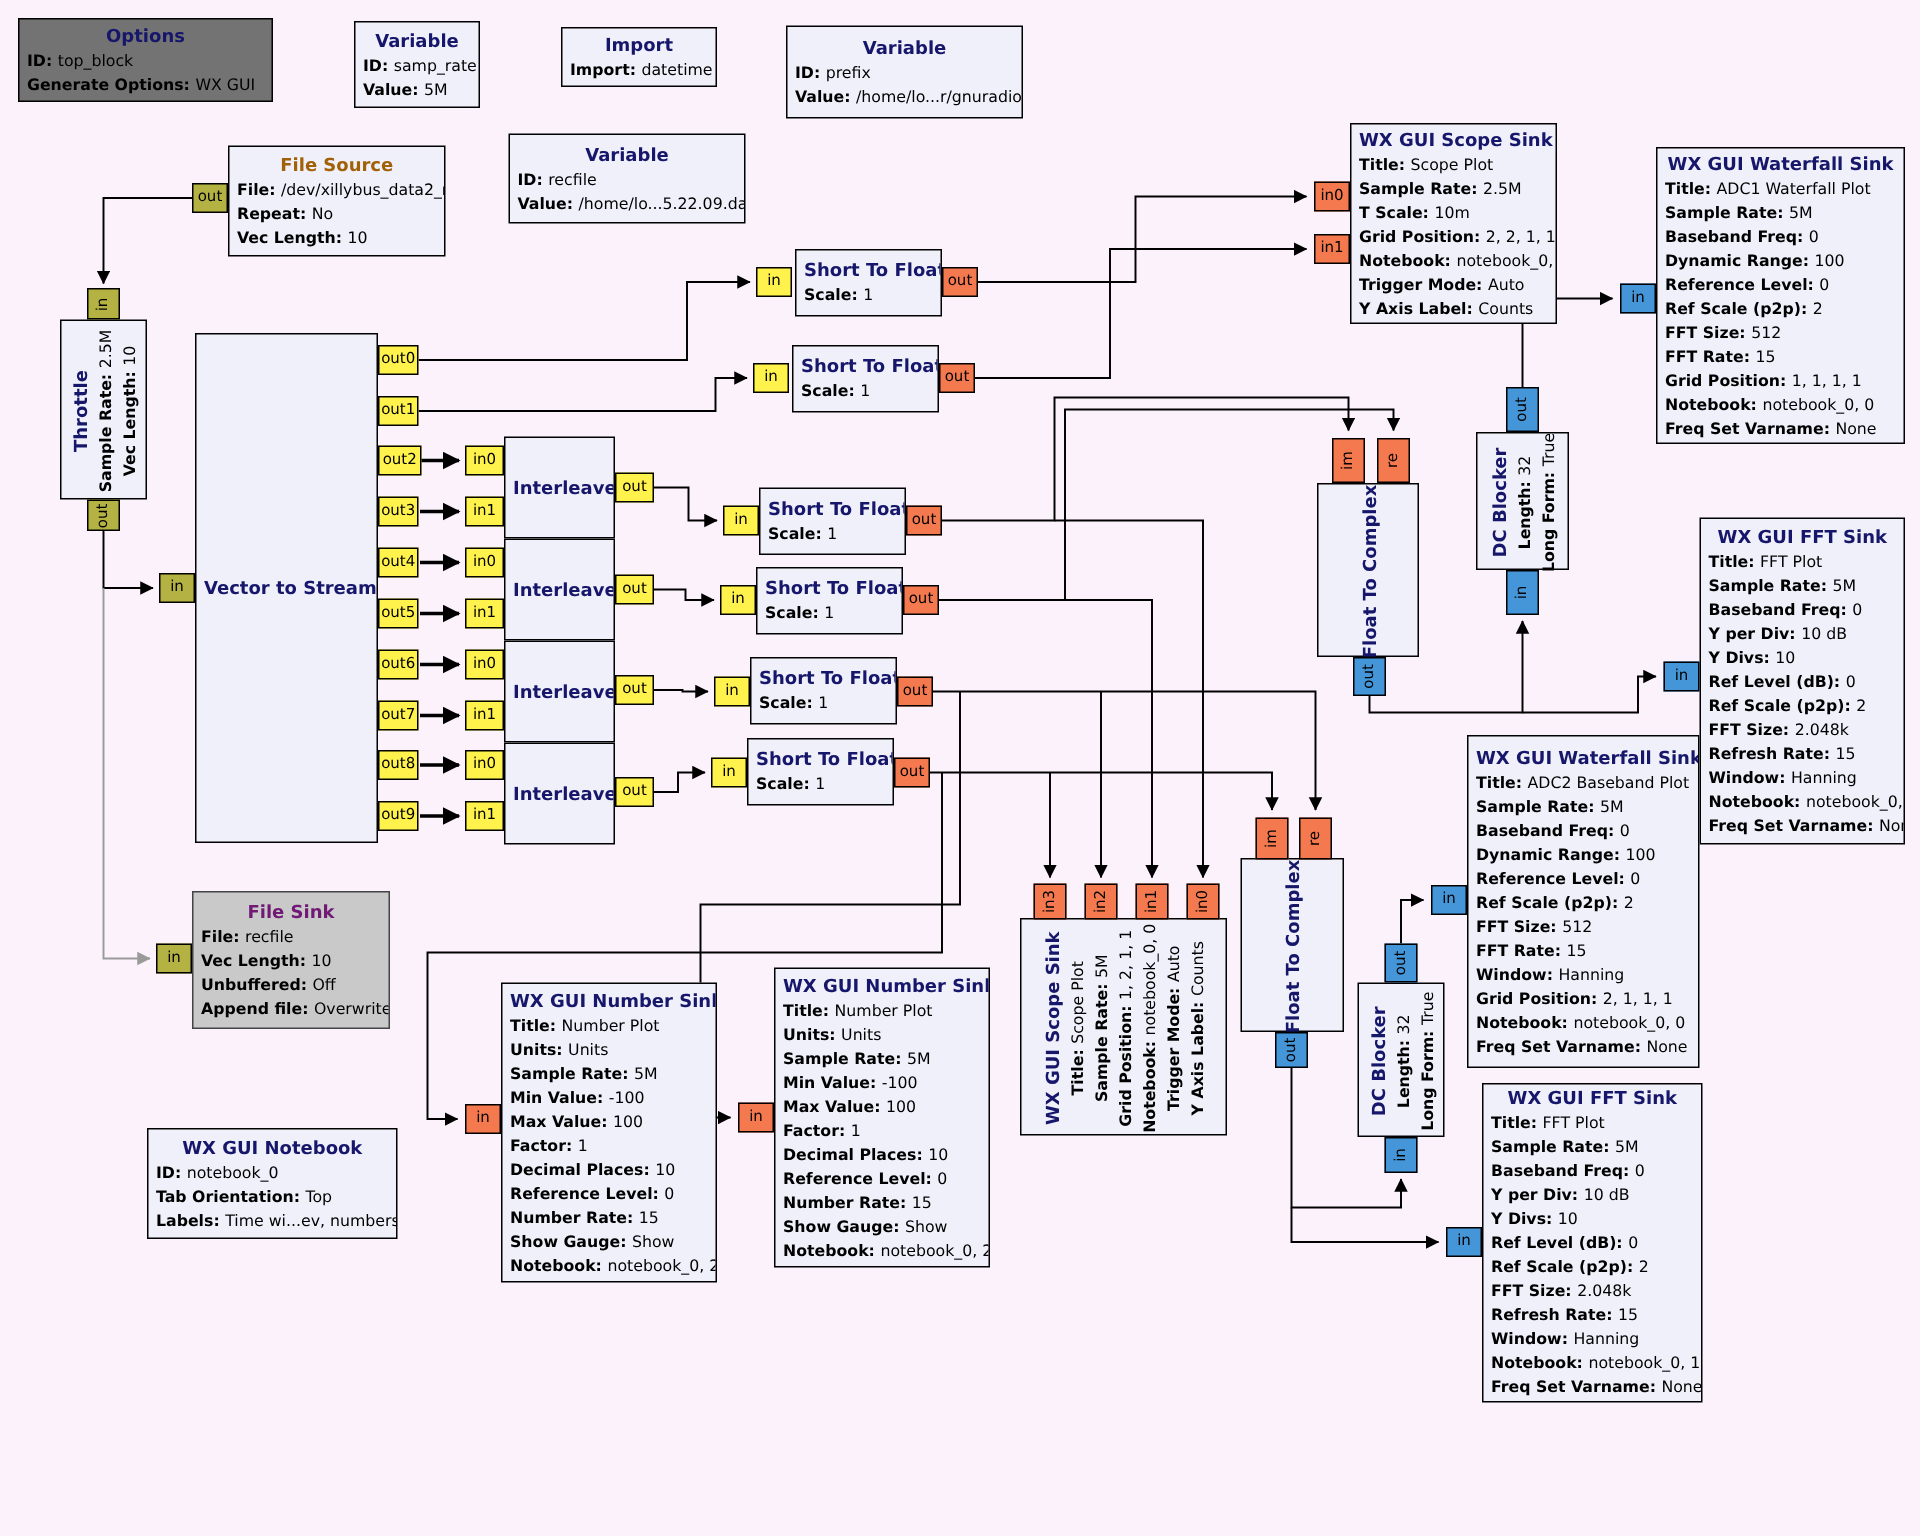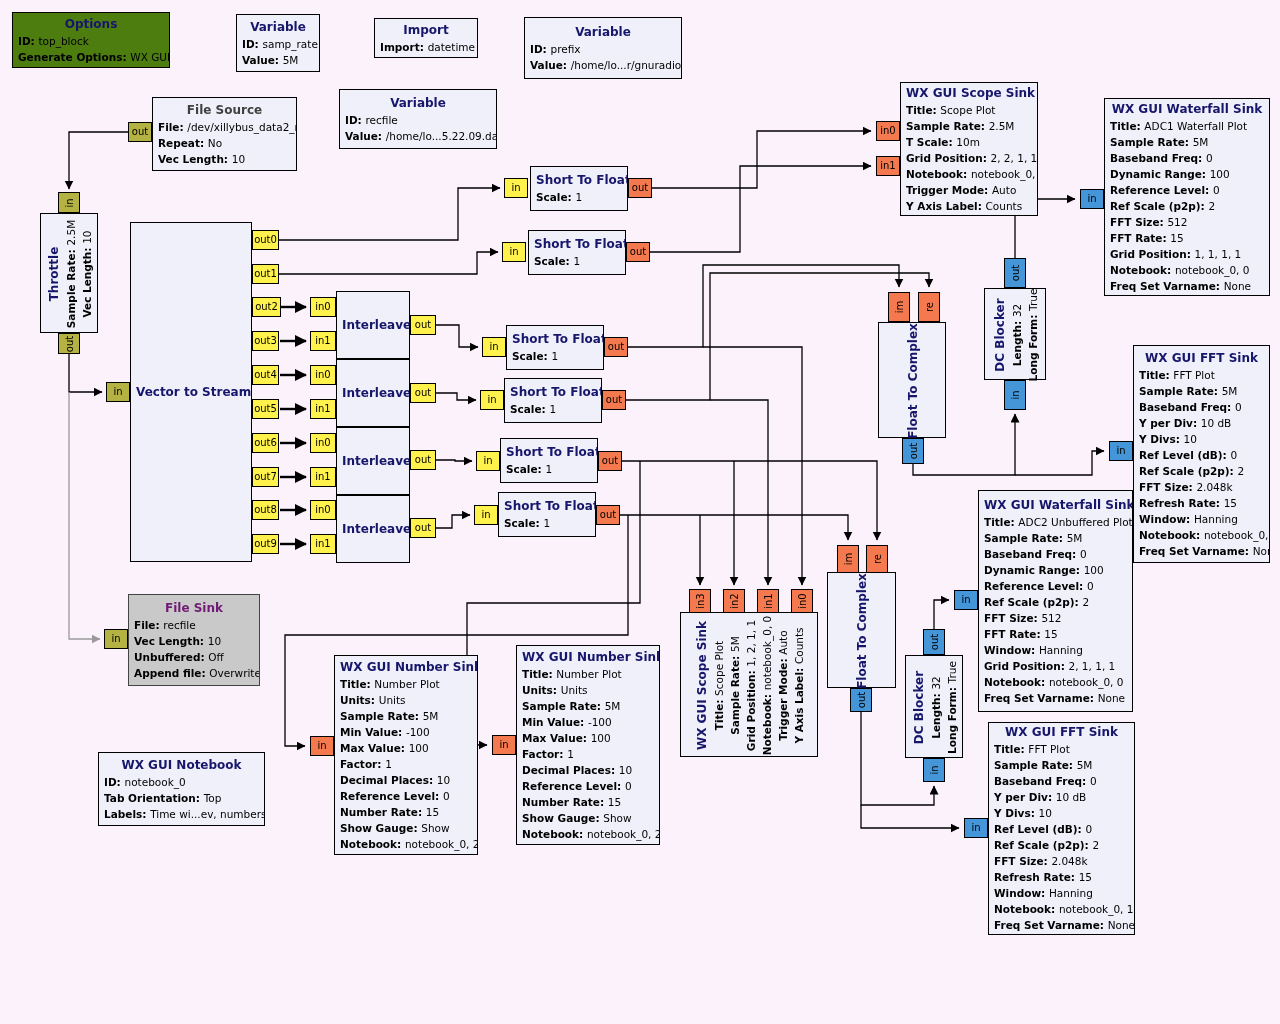--- a/index.html
+++ b/index.html
@@ -70,21 +70,21 @@
       <polyline points="620,515 848,515 848,540" class="wire" marker-end="url(#arrow)"></polyline>
       <polyline points="700,515 700,585" class="wire" marker-end="url(#arrow)"></polyline>
       <polyline points="628,515 628,635 285,635 285,746 305,746" class="wire" marker-end="url(#arrow)"></polyline>
       <polyline points="913,464 913,475 1015,475 1015,414" class="wire" marker-end="url(#arrow)"></polyline>
       <polyline points="1015,475 1092,475 1092,451 1104,451" class="wire" marker-end="url(#arrow)"></polyline>
       <polyline points="1015,258 1015,199 1075,199" class="wire" marker-end="url(#arrow)"></polyline>
       <polyline points="934,629 934,600 949,600" class="wire" marker-end="url(#arrow)"></polyline>
       <polyline points="861,712 861,805 934,805 934,786" class="wire" marker-end="url(#arrow)"></polyline>
       <polyline points="861,805 861,828 959,828" class="wire" marker-end="url(#arrow)"></polyline>
     </svg>
-<div class="block" style="left: 12px; top: 12px; width: 158px; height: 56px; background: #4d7c0f;">
+<div class="block" style="left: 12px; top: 12px; width: 170px; height: 56px; background: #737373;">
       <div class="binner">
         <div class="btitle" style="color: rgb(22, 22, 107);">Options</div>
         <div class="param"><span class="plabel">ID: </span><span>top_block</span></div>
         <div class="param"><span class="plabel">Generate Options: </span><span>WX GUI</span></div>
       </div>
     </div>
     <div class="block" style="left: 236px; top: 14px; width: 84px; height: 58px; background: rgb(240, 240, 251);">
       <div class="binner">
         <div class="btitle" style="color: rgb(22, 22, 107);">Variable</div>
         <div class="param"><span class="plabel">ID: </span><span>samp_rate</span></div>
@@ -99,21 +99,21 @@
     </div>
     <div class="block" style="left: 524px; top: 17px; width: 158px; height: 62px; background: rgb(240, 240, 251);">
       <div class="binner">
         <div class="btitle" style="color: rgb(22, 22, 107);">Variable</div>
         <div class="param"><span class="plabel">ID: </span><span>prefix</span></div>
         <div class="param"><span class="plabel">Value: </span><span>/home/lo...r/gnuradio/</span></div>
       </div>
     </div>
     <div class="block" style="left: 152px; top: 97px; width: 145px; height: 74px; background: rgb(240, 240, 251);">
       <div class="binner">
-        <div class="btitle" style="color: #404040;">File Source</div>
+        <div class="btitle" style="color: #a16207;">File Source</div>
         <div class="param"><span class="plabel">File: </span><span>/dev/xillybus_data2_r</span></div>
         <div class="param"><span class="plabel">Repeat: </span><span>No</span></div>
         <div class="param"><span class="plabel">Vec Length: </span><span>10</span></div>
       </div>
     </div>
     <div class="port" style="left: 128px; top: 122px; width: 24px; height: 20px; background: rgb(180, 178, 67);">
       <span class="ph">out</span>
     </div>
     <div class="block" style="left: 339px; top: 89px; width: 158px; height: 60px; background: rgb(240, 240, 251);">
       <div class="binner">
@@ -489,21 +489,21 @@
     </div>
     <div class="port" style="left: 923px; top: 629px; width: 22px; height: 26px; background: rgb(69, 150, 217);">
       <span class="pv">out</span>
     </div>
     <div class="port" style="left: 923px; top: 758px; width: 22px; height: 24px; background: rgb(69, 150, 217);">
       <span class="pv">in</span>
     </div>
     <div class="block" style="left: 978px; top: 490px; width: 155px; height: 222px; background: rgb(240, 240, 251);">
       <div class="binner">
         <div class="btitle" style="color: rgb(22, 22, 107);">WX GUI Waterfall Sink</div>
-        <div class="param"><span class="plabel">Title: </span><span>ADC2 Unbuffered Plot</span></div>
+        <div class="param"><span class="plabel">Title: </span><span>ADC2 Baseband Plot</span></div>
         <div class="param"><span class="plabel">Sample Rate: </span><span>5M</span></div>
         <div class="param"><span class="plabel">Baseband Freq: </span><span>0</span></div>
         <div class="param"><span class="plabel">Dynamic Range: </span><span>100</span></div>
         <div class="param"><span class="plabel">Reference Level: </span><span>0</span></div>
         <div class="param"><span class="plabel">Ref Scale (p2p): </span><span>2</span></div>
         <div class="param"><span class="plabel">FFT Size: </span><span>512</span></div>
         <div class="param"><span class="plabel">FFT Rate: </span><span>15</span></div>
         <div class="param"><span class="plabel">Window: </span><span>Hanning</span></div>
         <div class="param"><span class="plabel">Grid Position: </span><span>2, 1, 1, 1</span></div>
         <div class="param"><span class="plabel">Notebook: </span><span>notebook_0, 0</span></div>

